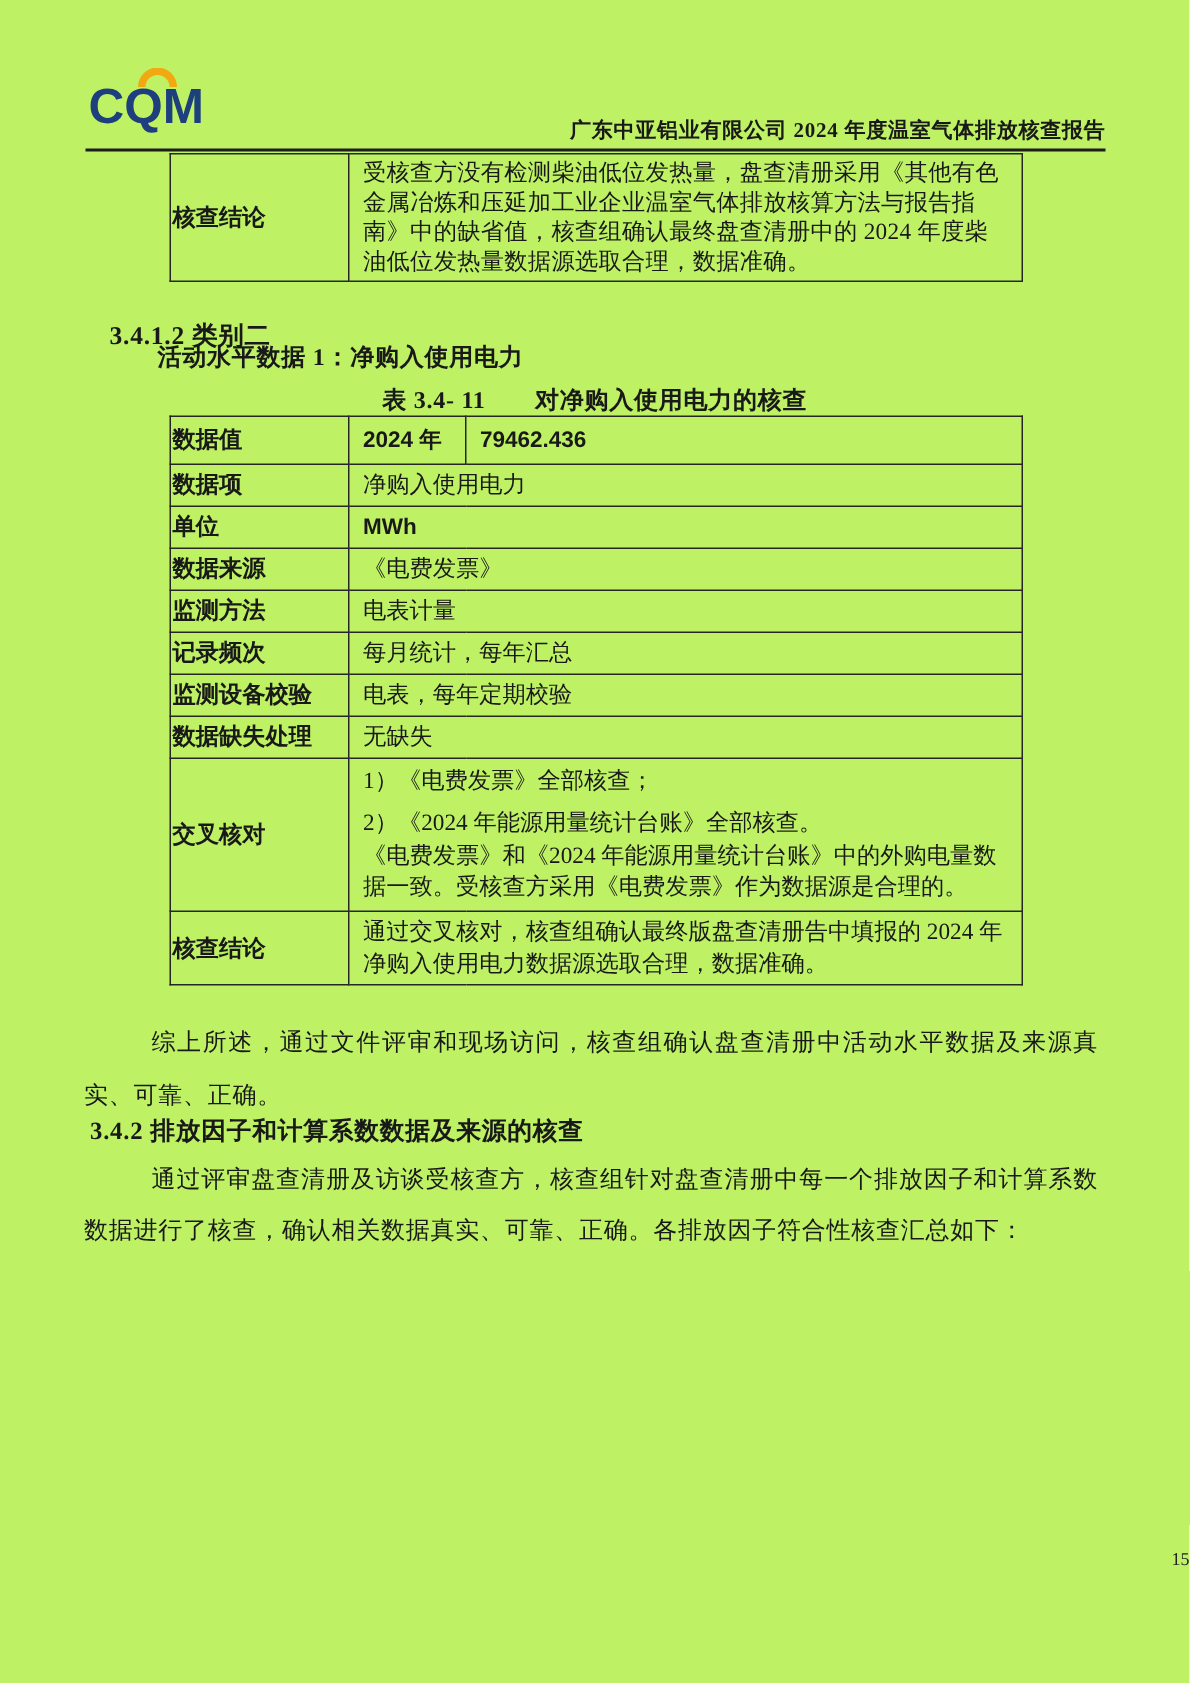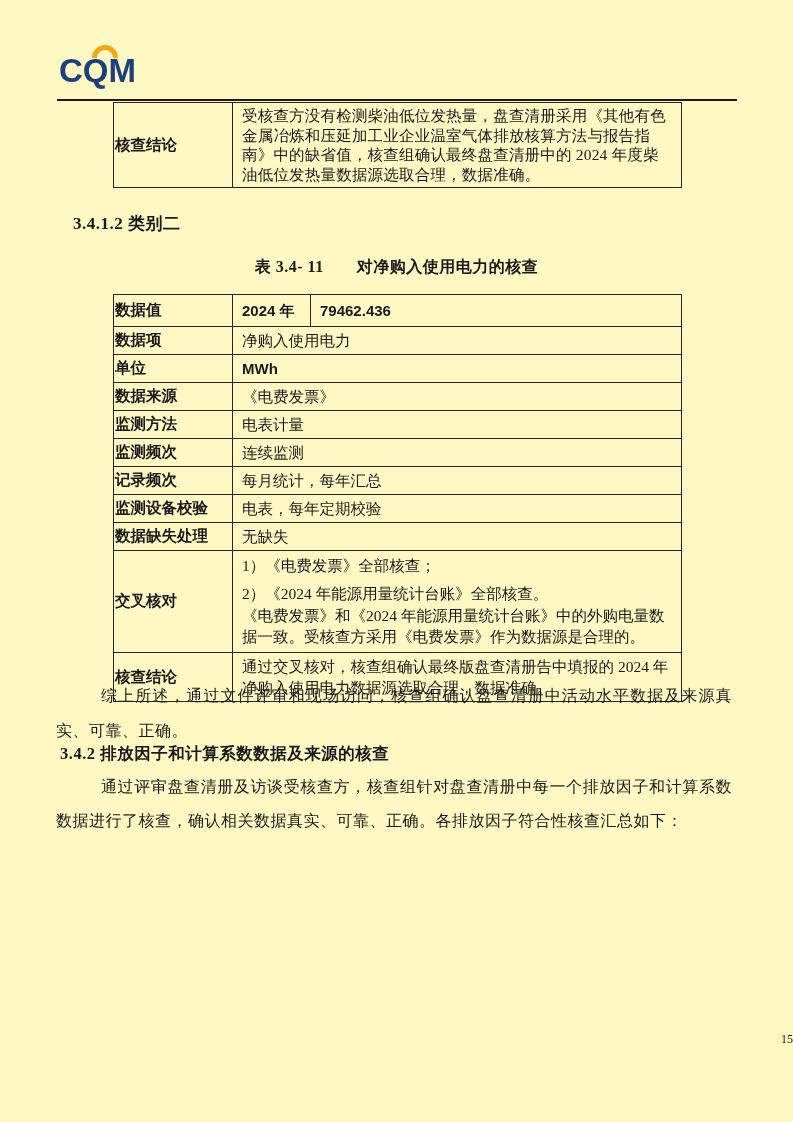--- a/index.html
+++ b/index.html
@@ -1,21 +1,21 @@
 <!DOCTYPE html>
 <html><head>
 <meta charset="utf-8">
 <style>
   * { box-sizing: border-box; margin: 0; padding: 0; }
   html, body { background: #ffffff; }
   .page {
     position: relative;
     width: 793px;
     height: 1122px;
-    background: #fef9c3;
+    background: #bef264;
     color: #191919;
     font-family: "Liberation Serif", "DejaVu Serif", serif;
     overflow: hidden;
   }
 
   
   .header {
     position: absolute;
     top: 0; left: 57px; right: 56px;
     height: 101px;
@@ -78,21 +78,21 @@
   }
   .val {
     font-size: 15.5px;
     padding: 3px 9px;
     line-height: 19.6px;
     text-align: left;
   }
   .cont-table { position: absolute; top: 102px; left: 113px; }
   .cont-table .val { letter-spacing: 0.2px; }
 
-  .main-table { position: absolute; top: 294px; left: 113px; }
+  .main-table { position: absolute; top: 277px; left: 113px; }
   .main-table td { height: 28px; }
   .main-table tr.first td { height: 32px; }
   .yr { width: 78px; }
   .num {
     font-family: "Liberation Sans", "DejaVu Sans", sans-serif;
     font-weight: bold;
     font-size: 15px;
   }
   .cross-cell p { margin: 2px 0; line-height: 20.5px; }
   .cross-cell p.gap { margin-bottom: 7px; }
@@ -136,32 +136,34 @@
 </head>
 <body>
 
 <div class="page">
 
   <div class="header">
     <div class="logo">
       <div class="cqm-mark">CQM</div>
       <span class="cqm-arc"></span>
     </div>
+    <div class="report-title">广东中亚铝业有限公司 2024 年度温室气体排放核查报告</div>
   </div>
 
   <table class="cont-table">
     <tbody>
         <tr>
       <td class="lbl">核查结论</td>
       <td class="val">受核查方没有检测柴油低位发热量，盘查清册采用《其他有色金属冶炼和压延加工业企业温室气体排放核算方法与报告指南》中的缺省值，核查组确认最终盘查清册中的 2024 年度柴油低位发热量数据源选取合理，数据准确。</td>
     </tr>
   </tbody>
     </table>
 
   <div class="h3412">3.4.1.2 类别二</div>
+  <div class="subheading">活动水平数据 1：净购入使用电力</div>
   <div class="tbl-caption">表 3.4- 11　　对净购入使用电力的核查</div>
 
   <table class="main-table">
     <tbody>
         <tr class="first">
       <td class="lbl">数据值</td>
       <td class="val yr num">2024 年</td>
       <td class="val num">79462.436</td>
     </tr>
     <tr>
@@ -174,24 +176,20 @@
     </tr>
     <tr>
       <td class="lbl">数据来源</td>
       <td class="val" colspan="2">《电费发票》</td>
     </tr>
     <tr>
       <td class="lbl">监测方法</td>
       <td class="val" colspan="2">电表计量</td>
     </tr>
     <tr>
-      <td class="lbl">监测频次</td>
-      <td class="val" colspan="2">连续监测</td>
-    </tr>
-    <tr>
       <td class="lbl">记录频次</td>
       <td class="val" colspan="2">每月统计，每年汇总</td>
     </tr>
     <tr>
       <td class="lbl">监测设备校验</td>
       <td class="val" colspan="2">电表，每年定期校验</td>
     </tr>
     <tr>
       <td class="lbl">数据缺失处理</td>
       <td class="val" colspan="2">无缺失</td>

